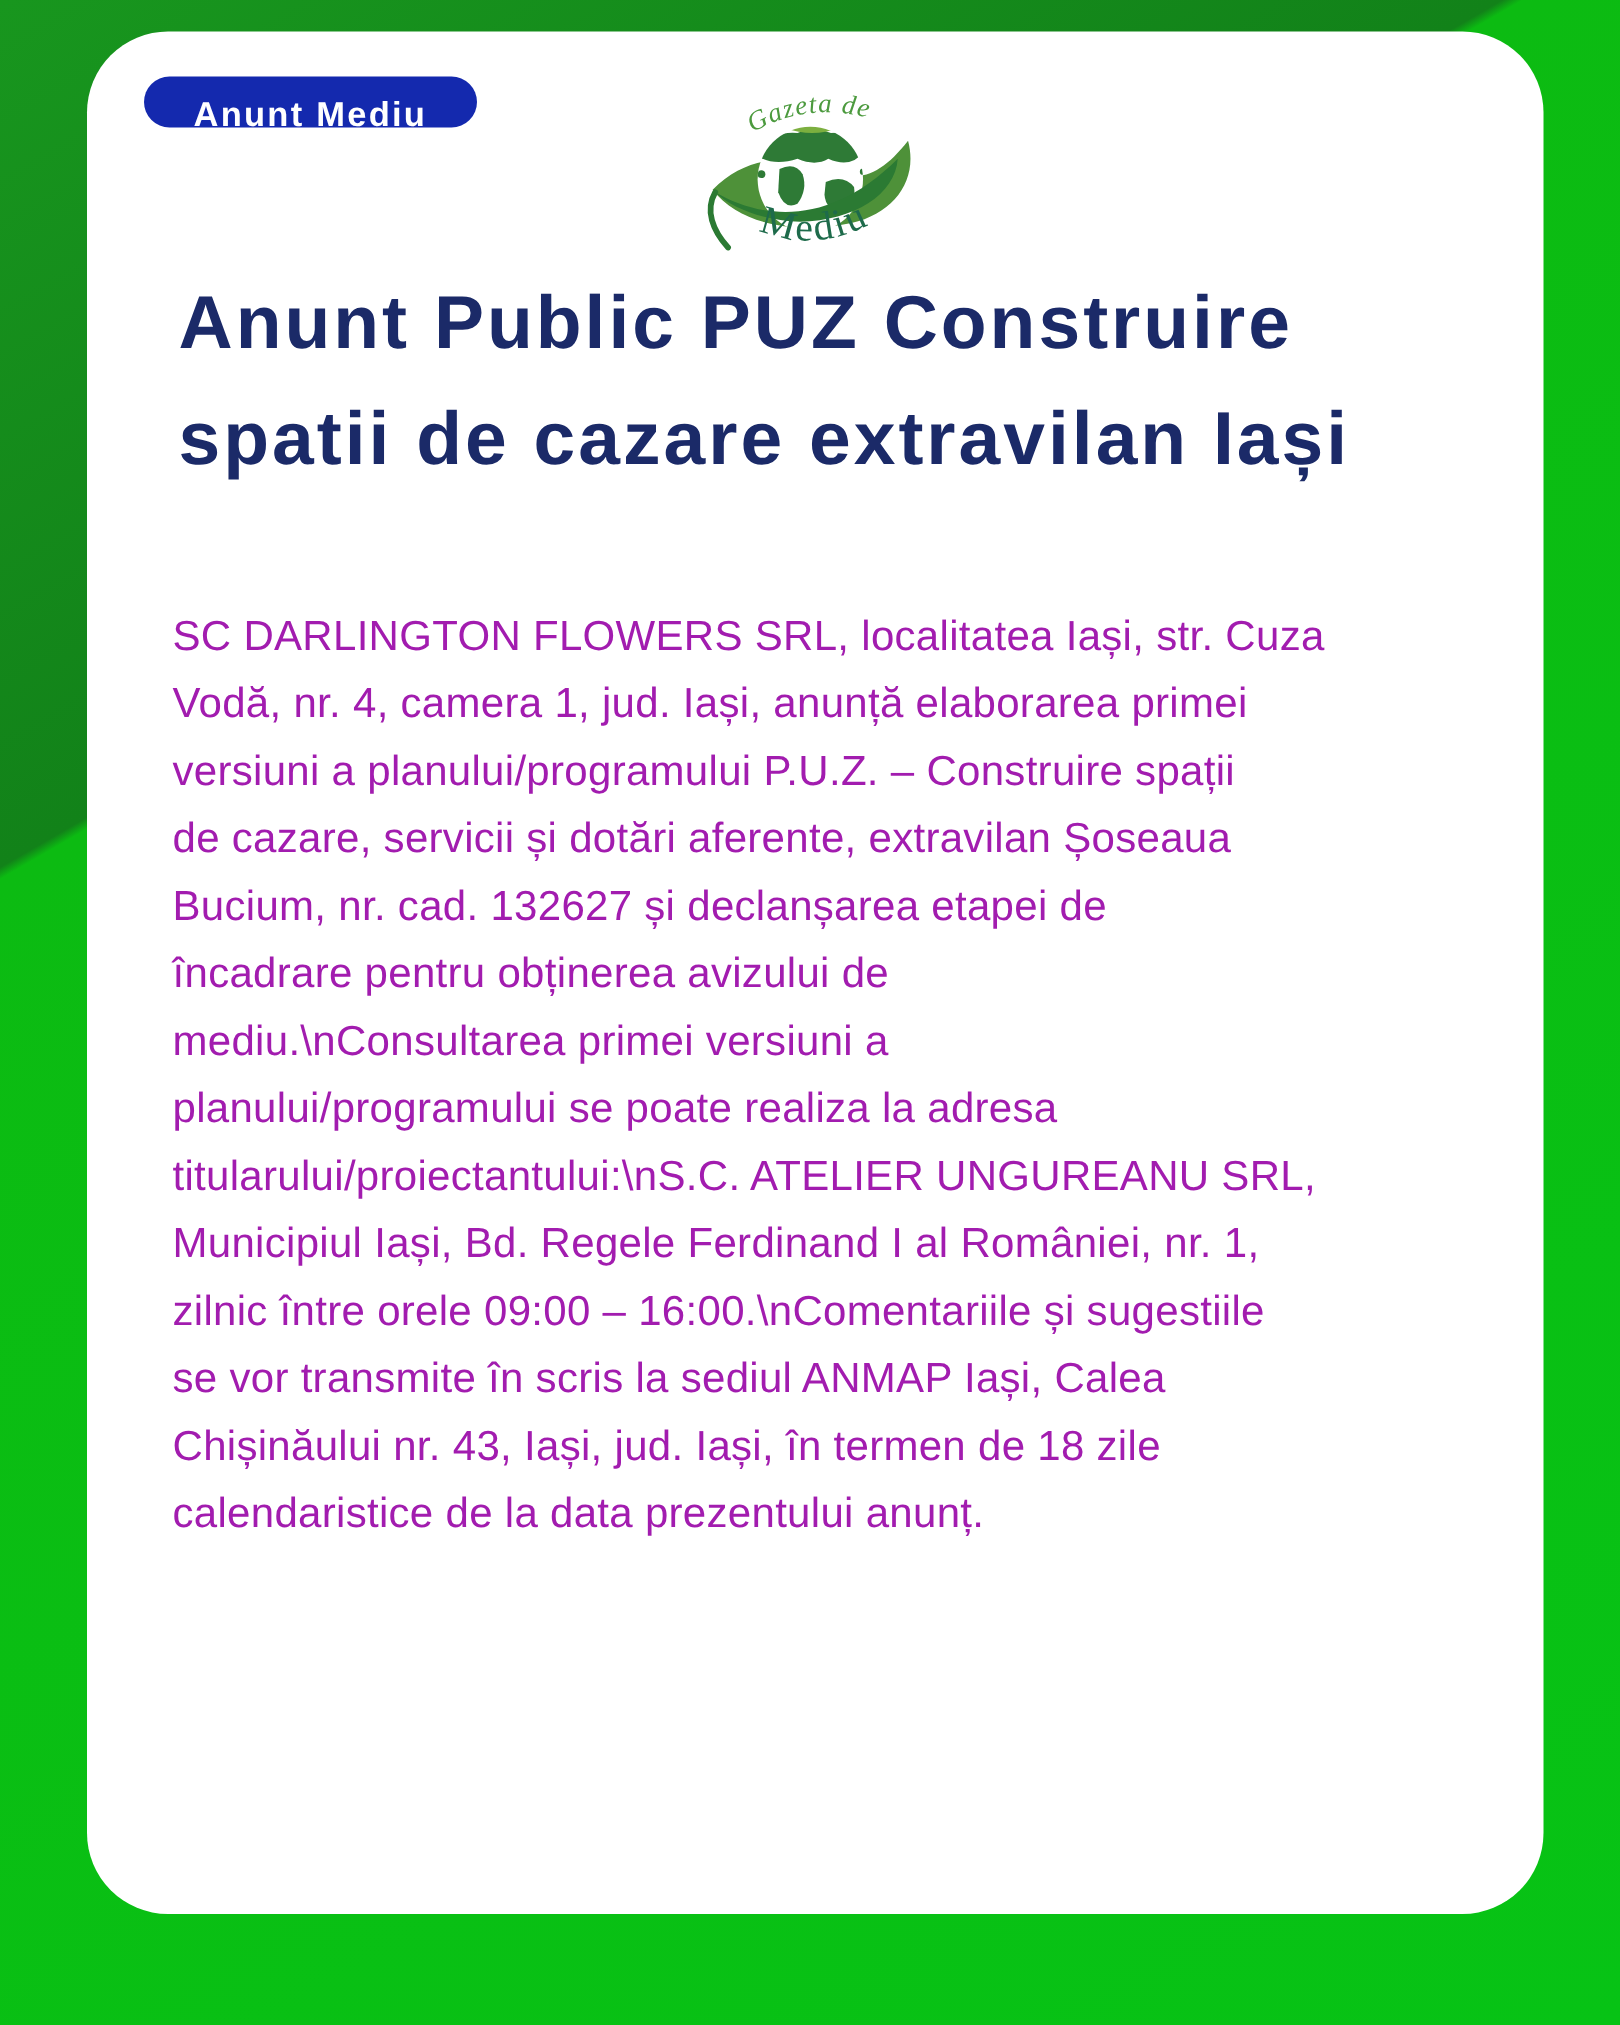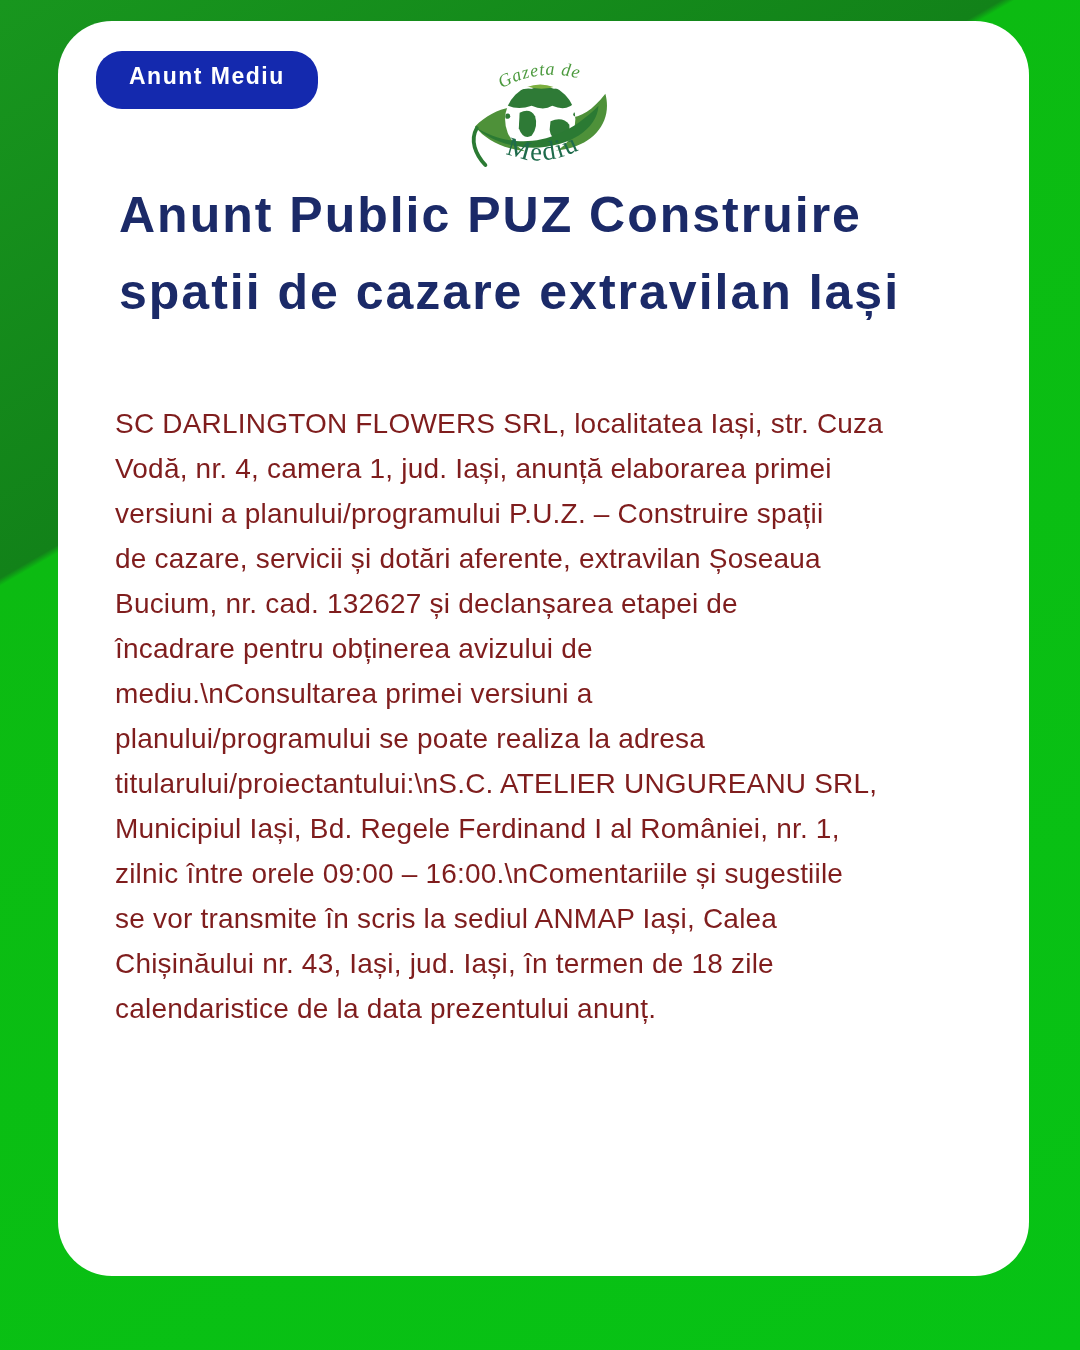--- a/index.html
+++ b/index.html
@@ -23,21 +23,21 @@
     box-sizing:border-box;
   }
   .header{
     position:relative;
     margin-top:30px;
     height:120px;
   }
   .badge{
     position:absolute;
     left:-19px;top:0;
-    height:58px;line-height:50px;
+    height:34px;line-height:50px;
     padding:0 33px;
     background:#1429AE;
     color:#FFFFFF;
     font-size:23px;
     font-weight:600;
     letter-spacing:1.5px;
     border-radius:26px;
     cursor:pointer;
   }
   .logo{
@@ -68,21 +68,21 @@
     letter-spacing:2px;
     color:#1B2A68;
     white-space:pre-line;
   }
   .body-text{
     margin:70px 0 0 0;
     font-size:28px;
     line-height:45px;
     font-weight:400;
     letter-spacing:0.2px;
-    color:#7f1d1d;
+    color:#a21caf;
     white-space:pre-line;
   }
 </style>
 </head>
 <body>
 
 <div class="bg">
   <div class="card">
 
     <div class="header">

